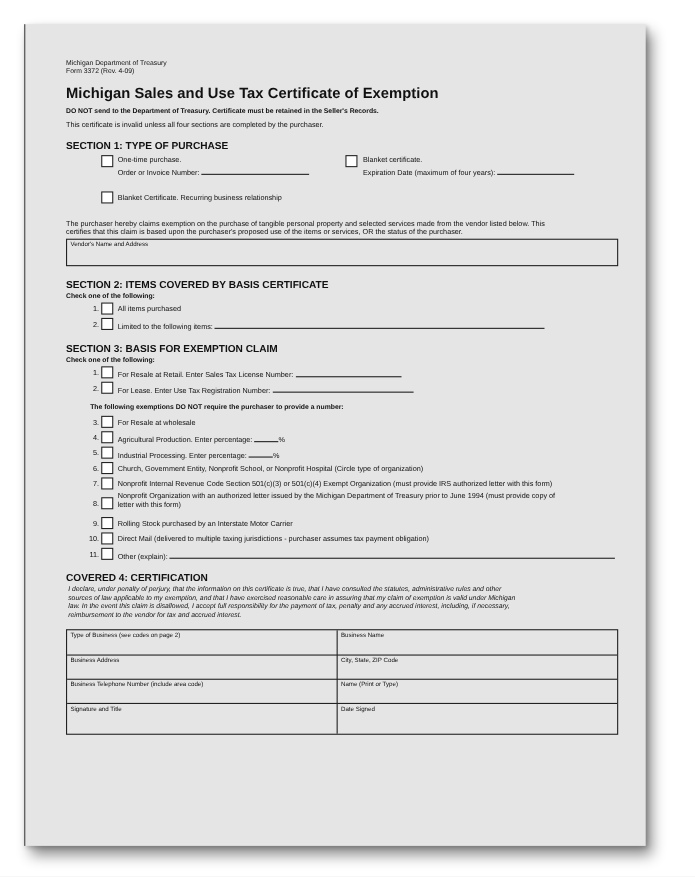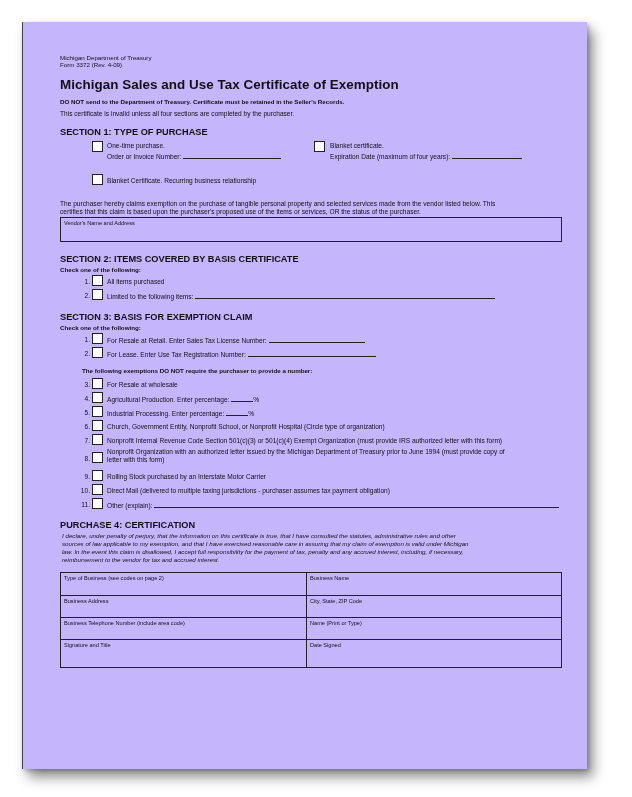--- a/index.html
+++ b/index.html
@@ -1,17 +1,17 @@
 <!DOCTYPE html>
 <html><head>
 <meta charset="utf-8">
 <style>
   html,body{margin:0;padding:0;}
   body{width:632px;height:797px;background:#ffffff;position:relative;overflow:hidden;font-family:"Liberation Sans",sans-serif;color:#111;}
-  .page{position:absolute;left:22px;top:22px;width:564px;height:747px;background:#c4b5fd;border-left:1px solid #444;box-shadow:6px 8px 12px rgba(0,0,0,0.45), 2px 2px 4px rgba(0,0,0,0.2);}
+  .page{position:absolute;left:22px;top:22px;width:564px;height:747px;background:#e5e5e5;border-left:1px solid #444;box-shadow:6px 8px 12px rgba(0,0,0,0.45), 2px 2px 4px rgba(0,0,0,0.2);}
   .abs{position:absolute;white-space:nowrap;}
   .tiny{font-size:6.2px;line-height:7px;}
   .small{font-size:6.6px;line-height:8px;}
   .title{font-size:13.4px;font-weight:bold;letter-spacing:0.05px;}
   .bold{font-weight:bold;}
   .sec{font-size:9.2px;font-weight:bold;}
   .cb{position:absolute;width:11px;height:11px;border:1px solid #222;box-sizing:border-box;background:#fff;}
   .line{display:inline-block;border-bottom:1px solid #222;height:6px;vertical-align:baseline;}
   .num{position:absolute;font-size:6.6px;text-align:right;width:14px;}
   .box{position:absolute;border:1px solid #222;box-sizing:border-box;}
@@ -126,21 +126,21 @@
   <div class="cb" style="left:69px;top:462px;"></div>
   <div class="abs small" style="left:84px;top:465px;">Direct Mail (delivered to multiple taxing jurisdictions - purchaser assumes tax payment obligation)</div>
 
   <div class="num" style="left:53px;top:479px;">11.</div>
   <div class="cb" style="left:69px;top:476px;"></div>
   <div class="abs small" style="left:84px;top:479px;">
     <span>Other (explain):</span>
     <span class="line" style="width:405px;"></span>
   </div>
 
-  <div class="abs sec" style="left:37px;top:498px;">PURCHASE 4: CERTIFICATION</div>
+  <div class="abs sec" style="left:37px;top:498px;">COVERED 4: CERTIFICATION</div>
   <div class="abs tiny italic" style="left:39px;top:510px;">I declare, under penalty of perjury, that the information on this certificate is true, that I have consulted the statutes, administrative rules and other</div>
   <div class="abs tiny italic" style="left:39px;top:518px;">sources of law applicable to my exemption, and that I have exercised reasonable care in assuring that my claim of exemption is valid under Michigan</div>
   <div class="abs tiny italic" style="left:39px;top:526px;">law. In the event this claim is disallowed, I accept full responsibility for the payment of tax, penalty and any accrued interest, including, if necessary,</div>
   <div class="abs tiny italic" style="left:39px;top:534px;">reimbursement to the vendor for tax and accrued interest.</div>
 
   <div class="box" style="left:37px;top:550px;width:502px;height:96px;">
 
     <div style="position:absolute;left:245px;top:0;width:1px;height:100%;background:#222;"></div>
 
     <div style="position:absolute;left:0;top:22px;width:100%;height:1px;background:#222;"></div>

